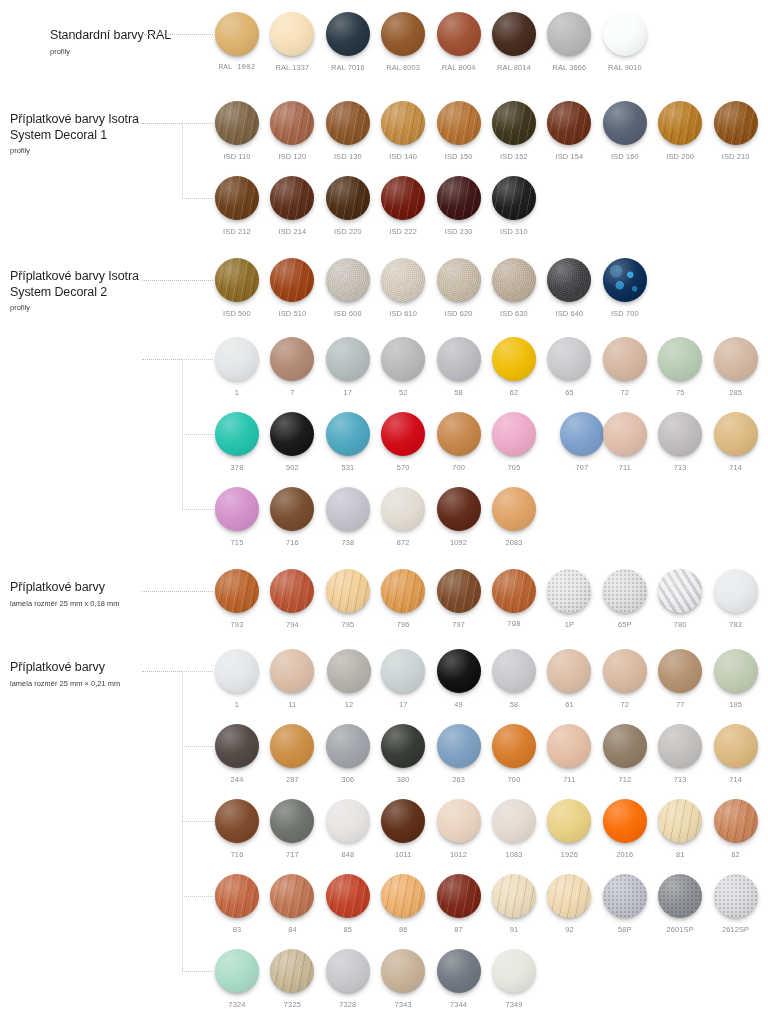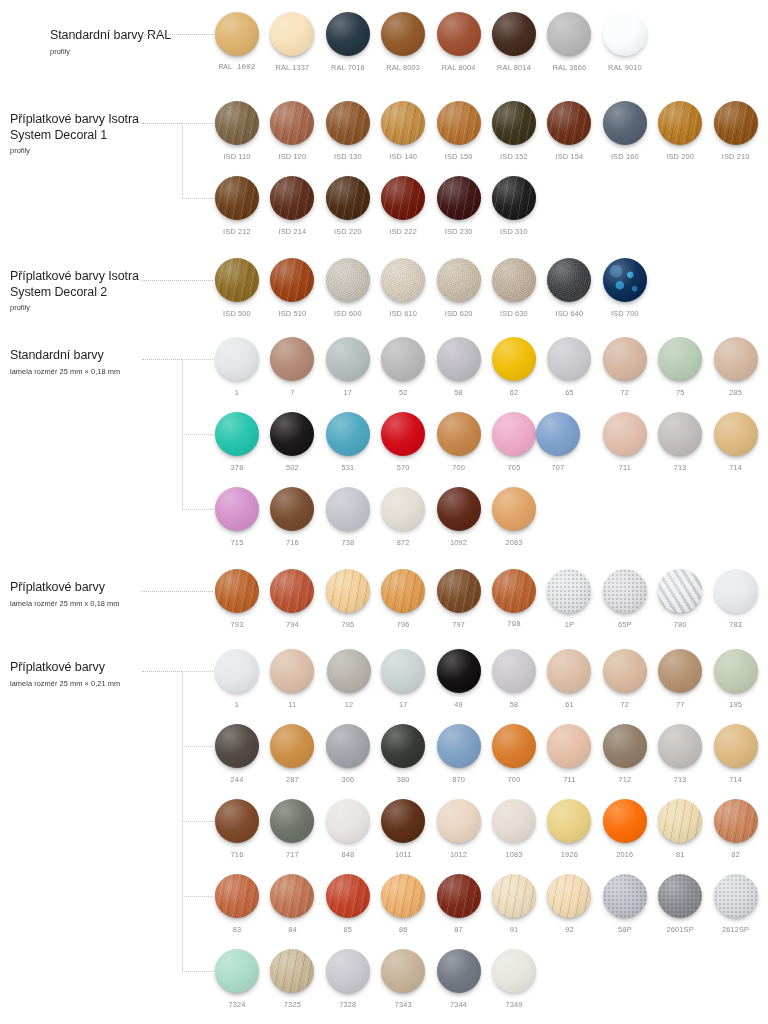--- a/index.html
+++ b/index.html
@@ -238,24 +238,20 @@
       </div>
       <div class="sw" style="left: 547.4px;">
         <div class="dot" style="background:#343639;background-image:repeating-radial-gradient(circle at 30% 40%, rgba(0,0,0,0.06) 0 1px, rgba(255,255,255,0.07) 1px 2px), repeating-radial-gradient(circle at 70% 65%, rgba(0,0,0,0.05) 0 1px, rgba(255,255,255,0.06) 1px 2px)"></div>
         <div class="cap">ISD 640</div>
       </div>
       <div class="sw" style="left: 602.8px;">
         <div class="dot" style="background:#062a54;background-image:radial-gradient(circle at 62% 38%, rgba(40,170,235,0.85) 0 3px, rgba(0,0,0,0) 3.5px), radial-gradient(circle at 38% 62%, rgba(40,170,235,0.7) 0 4px, rgba(0,0,0,0) 4.5px), radial-gradient(circle at 72% 70%, rgba(40,170,235,0.6) 0 2.5px, rgba(0,0,0,0) 3px), radial-gradient(circle at 30% 30%, rgba(30,120,190,0.55) 0 6px, rgba(0,0,0,0) 6.5px)"></div>
         <div class="cap">ISD 700</div>
       </div>
     </div>
-    <div class="group-label" style="top: 348px;">
-      <div class="group-title">Standardní barvy</div>
-      <div class="group-sub">lamela rozměr 25 mm × 0,18 mm</div>
-    </div>
     <div class="lead" style="left: 142px; width: 40px; top: 359px;"></div>
     <div class="bracket" style="left: 182px; top: 359px; height: 150px;"></div>
     <div class="stub" style="left: 182px; width: 31px; top: 359px;"></div>
     <div class="stub" style="left: 182px; width: 31px; top: 434px;"></div>
     <div class="stub" style="left: 182px; width: 31px; top: 509px;"></div>
     <div class="row" style="top: 337px;">
       <div class="sw" style="left: 215px;">
         <div class="dot light" style="background:#e3e6e8"></div>
         <div class="cap">1</div>
       </div>
@@ -314,21 +310,21 @@
         <div class="cap">570</div>
       </div>
       <div class="sw" style="left: 436.6px;">
         <div class="dot" style="background:#c58346"></div>
         <div class="cap">700</div>
       </div>
       <div class="sw" style="left: 492px;">
         <div class="dot" style="background:#eda8c8"></div>
         <div class="cap">705</div>
       </div>
-      <div class="sw" style="left: 536px; text-align: center;">
+      <div class="sw" style="left: 560px; text-align: center;">
         <div class="dot" style="background:#7a9ecb"></div>
         <div class="cap">707</div>
       </div>
       <div class="sw" style="left: 602.8px;">
         <div class="dot" style="background:#e0bda9"></div>
         <div class="cap">711</div>
       </div>
       <div class="sw" style="left: 658.2px;">
         <div class="dot" style="background:#c0bcbb"></div>
         <div class="cap">713</div>
@@ -476,21 +472,21 @@
       <div class="sw" style="left: 325.8px;">
         <div class="dot" style="background:#9fa2a8"></div>
         <div class="cap">306</div>
       </div>
       <div class="sw" style="left: 381.2px;">
         <div class="dot" style="background:#31352f"></div>
         <div class="cap">380</div>
       </div>
       <div class="sw" style="left: 436.6px;">
         <div class="dot" style="background:#7b9ec1"></div>
-        <div class="cap">870</div>
+        <div class="cap">263</div>
       </div>
       <div class="sw" style="left: 492px;">
         <div class="dot" style="background:#d87826"></div>
         <div class="cap">700</div>
       </div>
       <div class="sw" style="left: 547.4px;">
         <div class="dot" style="background:#e5bda4"></div>
         <div class="cap">711</div>
       </div>
       <div class="sw" style="left: 602.8px;">

